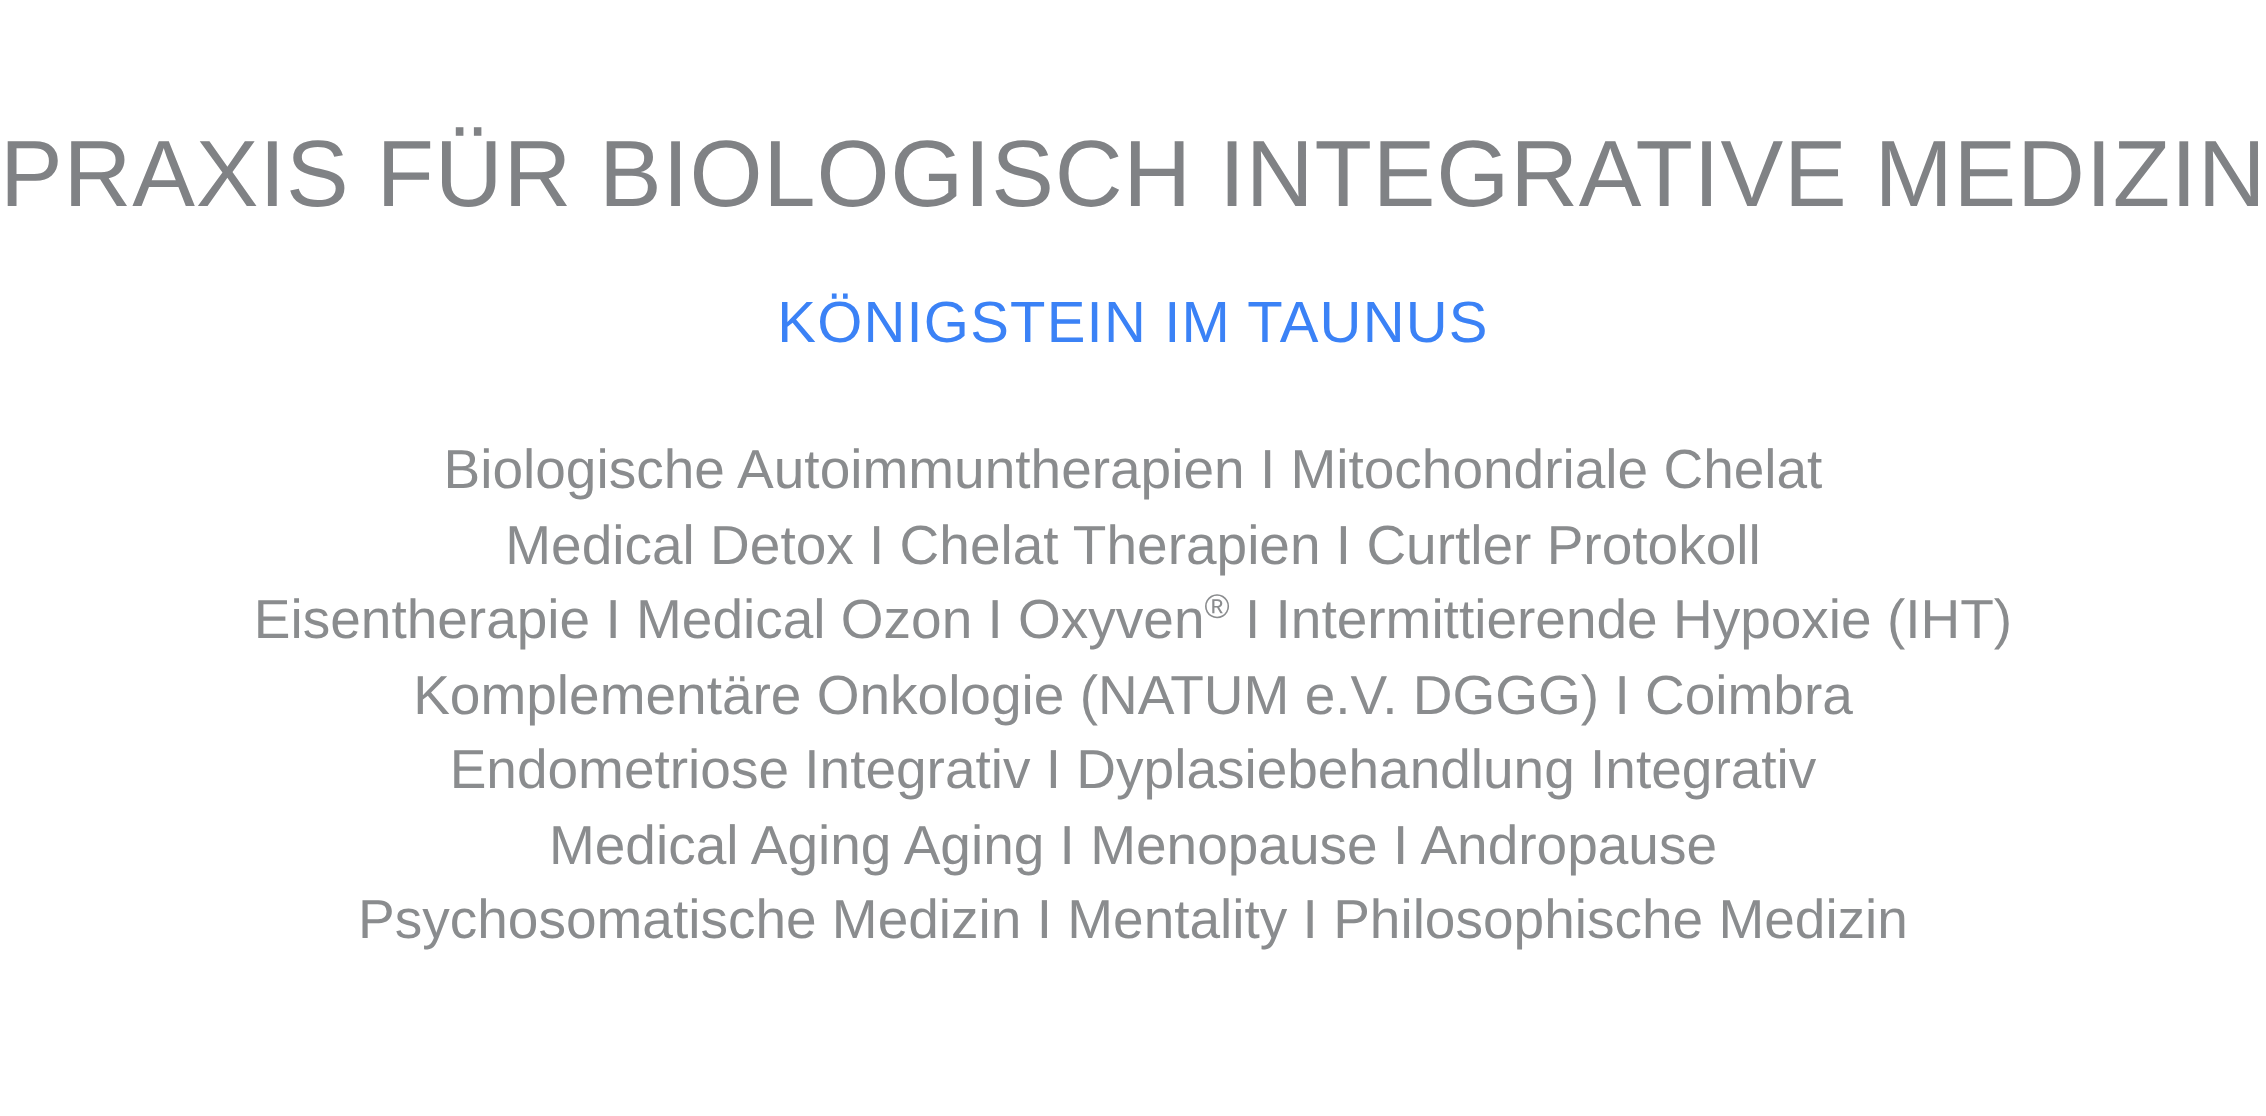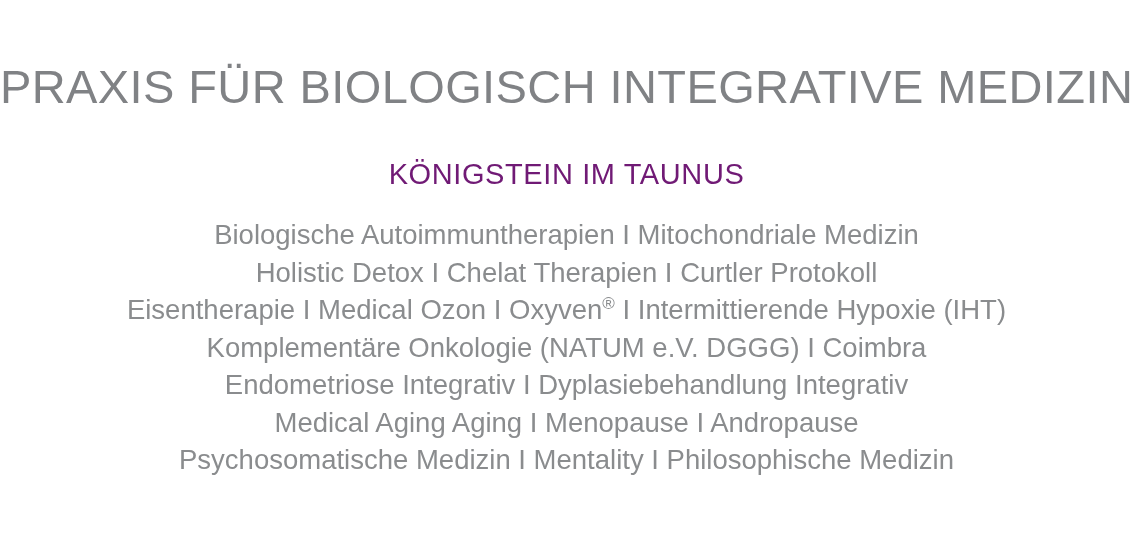--- a/index.html
+++ b/index.html
@@ -28,28 +28,28 @@
     text-align: center;
     font-size: 47px;
     line-height: 56px;
     font-weight: 400;
     color: #808285;
     letter-spacing: 0.4px;
     white-space: nowrap;
   }
   .subtitle {
     position: absolute;
-    top: 132px;
+    top: 120px;
     left: 0;
     width: 1133px;
     text-align: center;
     font-size: 29px;
     line-height: 36px;
     font-weight: 400;
-    color: #701a75;
+    color: #3b82f6;
     letter-spacing: 0.6px;
   }
   .services {
     position: absolute;
     top: 216px;
     left: 0;
     width: 1133px;
     text-align: center;
   }
   .service-line {
@@ -68,22 +68,22 @@
 </head>
 <body>
 
 <div class="page">
 
   <h1 class="main-title">PRAXIS FÜR BIOLOGISCH INTEGRATIVE MEDIZIN</h1>
 
   <h2 class="subtitle">KÖNIGSTEIN IM TAUNUS</h2>
 
   <div class="services">
-    <div class="service-line">Biologische Autoimmuntherapien I Mitochondriale Medizin</div>
-    <div class="service-line">Holistic Detox I Chelat Therapien I Curtler Protokoll</div>
+    <div class="service-line">Biologische Autoimmuntherapien I Mitochondriale Chelat</div>
+    <div class="service-line">Medical Detox I Chelat Therapien I Curtler Protokoll</div>
     <div class="service-line">Eisentherapie I Medical Ozon I Oxyven<sup>®</sup> I Intermittierende Hypoxie (IHT)</div>
     <div class="service-line">Komplementäre Onkologie (NATUM e.V. DGGG) I Coimbra</div>
     <div class="service-line">Endometriose Integrativ I Dyplasiebehandlung Integrativ</div>
     <div class="service-line">Medical Aging Aging I Menopause I Andropause</div>
     <div class="service-line">Psychosomatische Medizin I Mentality I Philosophische Medizin</div>
   </div>
 
 </div>
 
 </body></html>

